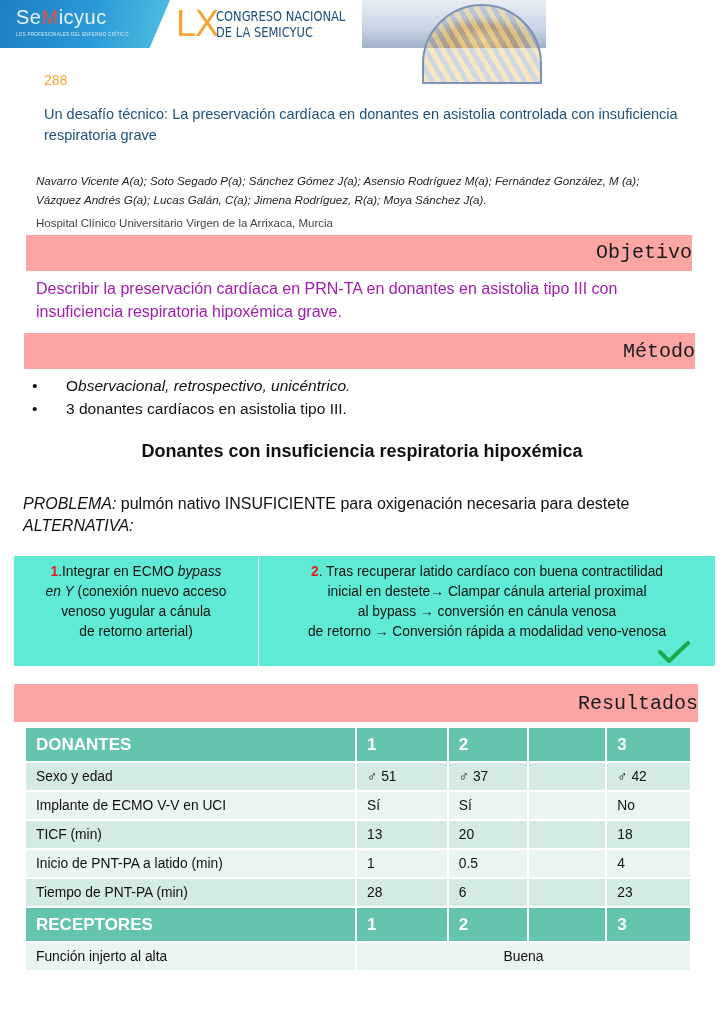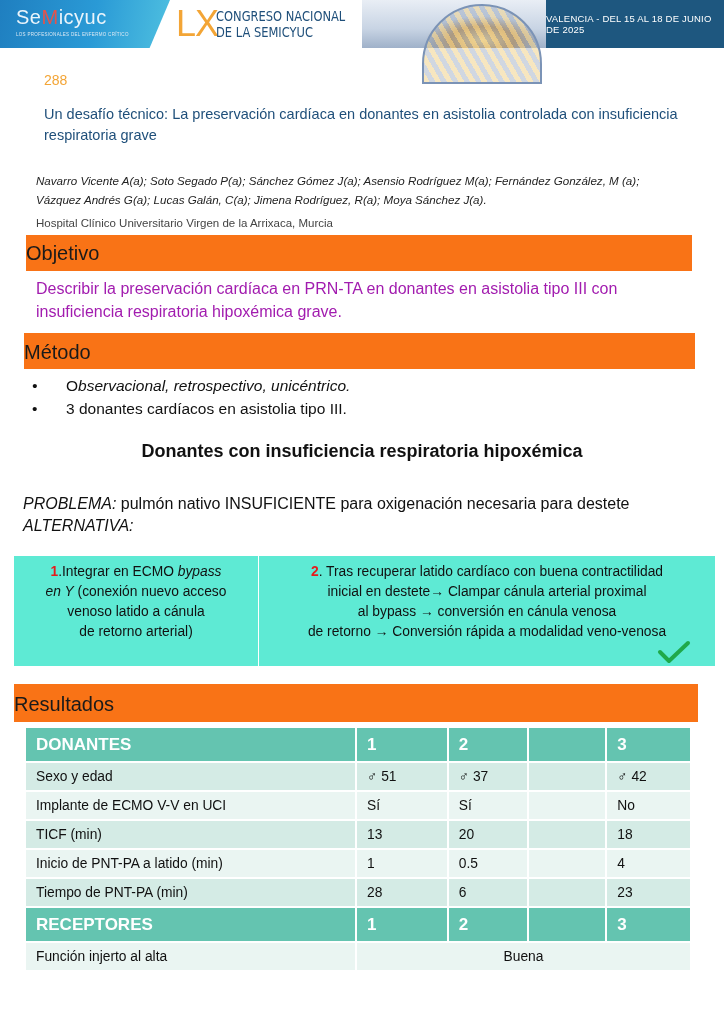--- a/index.html
+++ b/index.html
@@ -26,21 +26,21 @@
   }
   .banner-photo .arc { position: absolute; left: 60px; top: 4px; width: 120px; height: 80px; border-radius: 60px 60px 0 0; border: 2px solid #7b93b6; background: repeating-linear-gradient(60deg, rgba(240,210,140,0.55) 0 5px, rgba(120,140,170,0.35) 5px 10px); }
   .banner-right { position: absolute; left: 546px; top: 0; width: 178px; height: 48px; background: #1e577f; color: #ffffff; font-size: 9.5px; display: flex; align-items: center; justify-content: center; letter-spacing: 0.2px; }
 
   
   .abstract-num { position: absolute; left: 44px; top: 72px; color: #f3a536; font-size: 14px; }
   .title { position: absolute; left: 44px; top: 104px; width: 640px; color: #1f4f7a; font-size: 14.5px; line-height: 21px; }
   .authors { position: absolute; left: 36px; top: 171px; width: 650px; color: #222; font-size: 11.6px; line-height: 19px; font-style: italic; }
   .hospital { position: absolute; left: 36px; top: 217px; color: #444; font-size: 11.5px; }
 
-  .section-bar { position: absolute; background: #f97316; color: #1a1a1a; text-align: left; font-size: 20px; }
+  .section-bar { position: absolute; background: #fca5a5; color: #1a1a1a; text-align: right; font-size: 20px; font-family: Liberation Mono, monospace; }
   .objetivo-bar { left: 26px; top: 235px; width: 666px; height: 36px; line-height: 36px; }
   .objetivo-text { position: absolute; left: 36px; top: 277px; width: 650px; font-size: 16px; line-height: 23px; color: #a21caf; }
   .metodo-bar { left: 24px; top: 333px; width: 671px; height: 36px; line-height: 38px; }
   .metodo-list { position: absolute; left: 32px; top: 374px; font-size: 15.5px; line-height: 23px; list-style: none; }
   .metodo-list li { position: relative; padding-left: 34px; }
   .metodo-list li::before { content: "\2022"; position: absolute; left: 0; top: 0; }
   .metodo-list li.italic span.first { font-style: normal; }
   .metodo-list li.italic { font-style: italic; }
 
   .subheading { position: absolute; left: 0; width: 724px; top: 441px; text-align: center; font-size: 18px; font-weight: bold; color: #111; }
@@ -76,21 +76,20 @@
   <div class="logo-text"><span>Se</span><span class="m">M</span><span>icyuc</span></div>
   <div class="logo-sub">LOS PROFESIONALES DEL ENFERMO CRÍTICO</div>
   <div class="congress-mark">LX</div>
   <div class="congress-text">
     <div>CONGRESO NACIONAL</div>
     <div>DE LA SEMICYUC</div>
   </div>
   <div class="banner-photo">
       <div class="arc"></div>
     </div>
-  <div class="banner-right">VALENCIA - DEL 15 AL 18 DE JUNIO DE 2025</div>
 </div>
 
 <div class="abstract-num">288</div>
 <div class="title">Un desafío técnico: La preservación cardíaca en donantes en asistolia controlada con insuficiencia respiratoria grave</div>
 <div class="authors">Navarro Vicente A(a); Soto Segado P(a); Sánchez Gómez J(a); Asensio Rodríguez M(a); Fernández González, M (a); Vázquez Andrés G(a); Lucas Galán, C(a); Jimena Rodríguez, R(a); Moya Sánchez J(a).</div>
 <div class="hospital">Hospital Clínico Universitario Virgen de la Arrixaca, Murcia</div>
 
 <div class="section-bar objetivo-bar">Objetivo</div>
 <div class="objetivo-text">Describir la preservación cardíaca en PRN-TA en donantes en asistolia tipo III con insuficiencia respiratoria hipoxémica grave.</div>
 
@@ -103,21 +102,21 @@
 <div class="subheading">Donantes con insuficiencia respiratoria hipoxémica</div>
 <div class="problema">
   <div><i>PROBLEMA:</i><span> pulmón nativo INSUFICIENTE para oxigenación necesaria para destete</span></div>
   <div><i>ALTERNATIVA:</i></div>
 </div>
 
 <div class="alt-box">
   <div class="alt-cell c1">
     <div><span class="alt-num">1</span><span>.Integrar en ECMO </span><i>bypass</i></div>
     <div><i>en Y</i><span> (conexión nuevo acceso</span></div>
-    <div>venoso latido a cánula</div>
+    <div>venoso yugular a cánula</div>
     <div>de retorno arterial)</div>
   </div>
   <div class="alt-cell c2">
     <div><span class="alt-num">2</span><span>. Tras recuperar latido cardíaco con buena contractilidad</span></div>
     <div>inicial en destete→  Clampar cánula arterial proximal</div>
     <div>al bypass → conversión en cánula venosa</div>
     <div>de retorno →  Conversión rápida a modalidad veno-venosa</div>
     <svg class="check" viewBox="0 0 34 24">
         <path d="M3 12 L12 21 L31 3" fill="none" stroke="#1fa94a" stroke-width="4" stroke-linecap="round" stroke-linejoin="round"></path>
       </svg>

